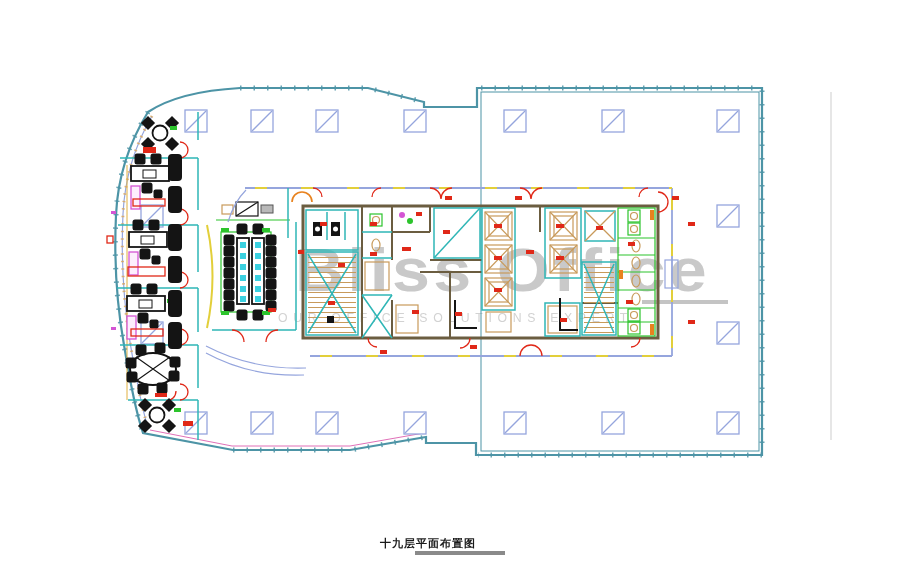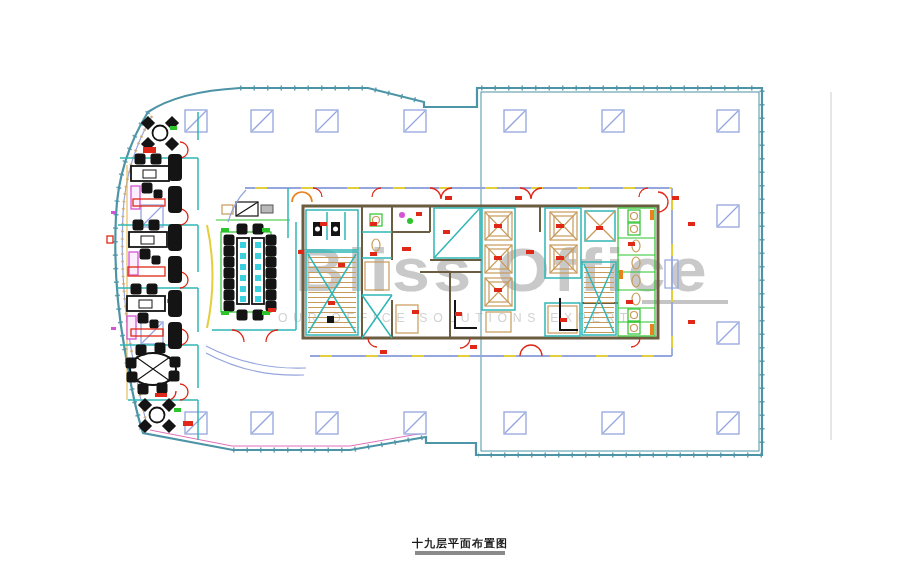--- a/index.html
+++ b/index.html
@@ -26,21 +26,21 @@
   .s-mag{stroke:var(--mag);stroke-width:1.3;fill:#fdeefd}
   .f-mag{fill:var(--mag)}
   .s-pink{stroke:var(--pink);stroke-width:1;fill:none}
   .f-cyan{fill:var(--cyan)}
   .f-blk{fill:#141414}
   .s-blk{stroke:#141414;stroke-width:1.8;fill:#fff}
   .s-blk1{stroke:#141414;stroke-width:1.1;fill:none}
   .colm{stroke:var(--peri);stroke-width:1.3;fill:#fff}
   .wm1{fill:var(--wm);font-weight:600;font-size:62px;letter-spacing:3px}
   .wm2{fill:#d2d2d2;font-weight:400;font-size:13px;letter-spacing:6px}
-  #titleblk{position:absolute;left:380px;top:536px;width:160px;text-align:center;}
+  #titleblk{position:absolute;left:380px;top:536px;width:160px;}
   #titleblk .t{font-size:11px;font-weight:bold;color:#1a1a1a;letter-spacing:1px;line-height:14px;}
   #titleblk .bar{margin:1px auto 0;width:90px;height:4px;background:var(--title_bar);}
 </style>
 </head>
 <body>
 
 <div id="stage">
 <svg width="906" height="571" viewBox="0 0 906 571">
   <defs>
     <g id="chair">

